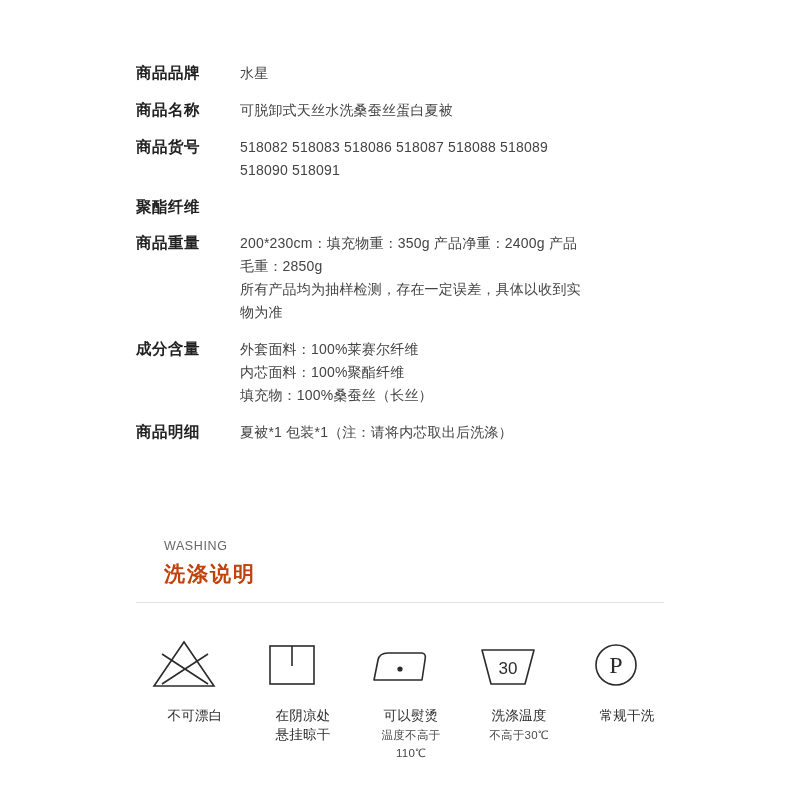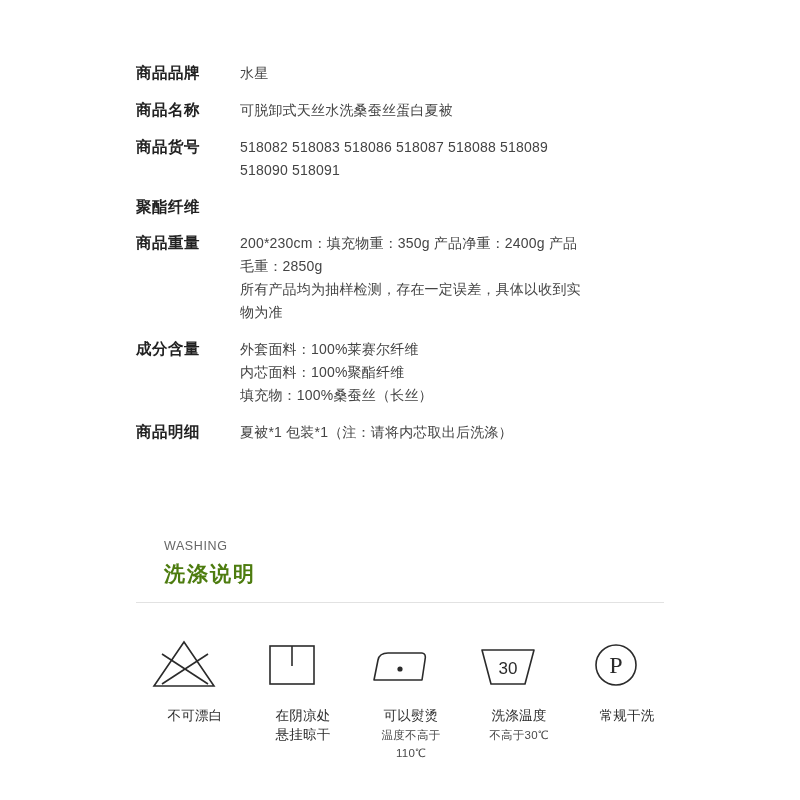--- a/index.html
+++ b/index.html
@@ -61,21 +61,21 @@
   }
   .washing-en {
     font-size: 12.5px;
     color: #666666;
     letter-spacing: 0.6px;
     line-height: 16px;
   }
   .washing-cn {
     font-size: 21px;
     font-weight: bold;
-    color: #4d7c0f;
+    color: #c2410c;
     letter-spacing: 2px;
     margin-top: 6px;
     line-height: 28px;
   }
   .divider {
     position: absolute;
     left: 136px;
     top: 602px;
     width: 528px;
     height: 1px;

